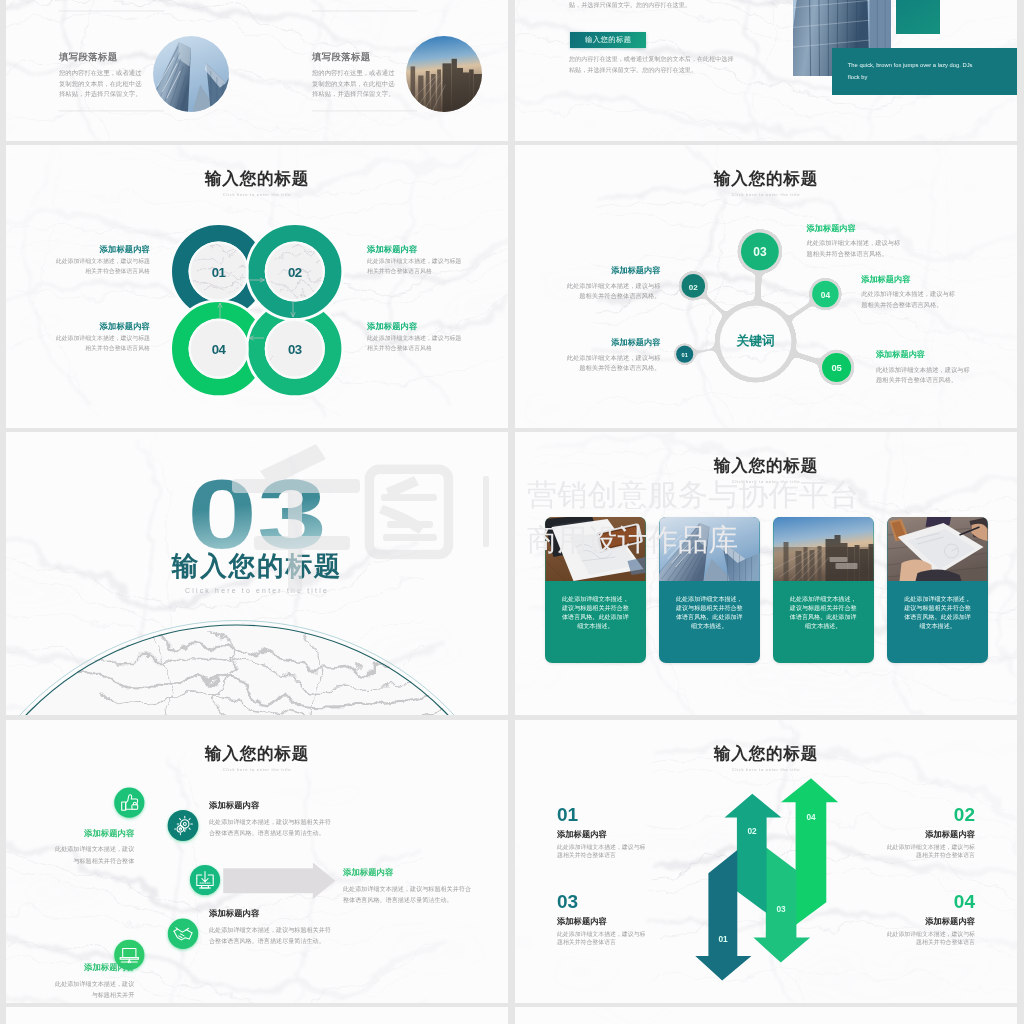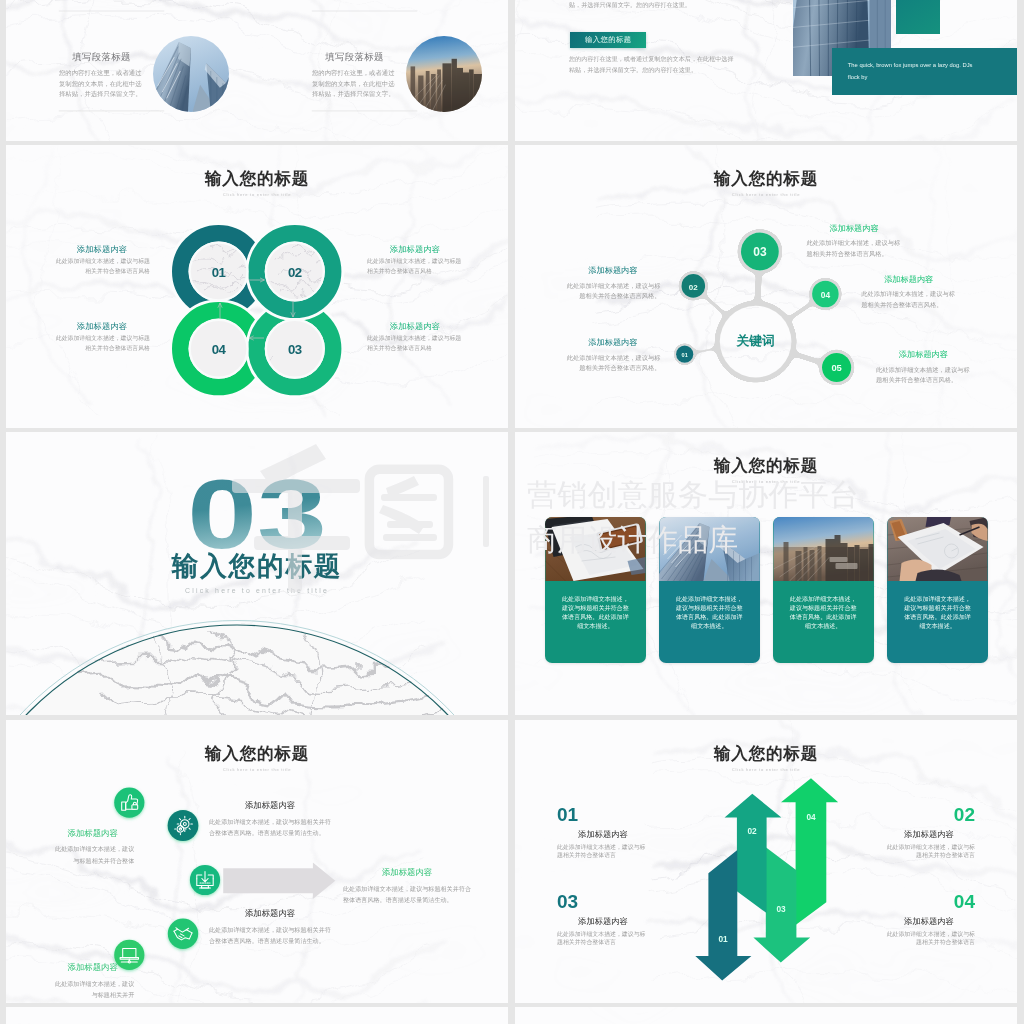--- a/index.html
+++ b/index.html
@@ -7,21 +7,21 @@
        font-family:"Liberation Sans",sans-serif;-webkit-font-smoothing:antialiased;}
   #page{position:absolute;left:0;top:0;width:1024px;height:1024px;}
   .slide{position:absolute;width:502px;height:283px;background:#fcfcfd;overflow:hidden;}
   .sv{position:absolute;left:0;top:0;width:502px;height:283px;}
   .marble{position:absolute;left:0;top:0;width:502px;height:283px;}
   
   .stitle{position:absolute;left:0;width:100%;text-align:center;font-weight:bold;color:#2d2d2d;
           font-size:16.6px;letter-spacing:0.75px;top:26.4px;line-height:16.6px;}
   .ssub{position:absolute;left:0;width:100%;text-align:center;color:#c3c3c5;
         font-size:4.1px;letter-spacing:0.72px;top:47.5px;line-height:4.1px;}
-  .ttl{font-weight:normal;text-align:center;}
+  .ttl{font-weight:bold;}
   .body{color:#9d9d9d;}
   
   .ftxt{position:absolute;width:96px;font-size:5.9px;line-height:9.3px;color:#a5a5a7;}
   .ftxt .ttl{font-size:8.3px;line-height:8.3px;margin-bottom:4.2px;letter-spacing:0.1px;}
   .ftxt.fr{left:48px;text-align:right;}
   .ftxt.fl{left:361px;text-align:left;}
   #s3 .ftxt.fr .ttl{color:#167d7e;}
   #s3 .ftxt.fl .ttl{color:#1bb57c;}
   .fnum{fill:#15656e;}
   

